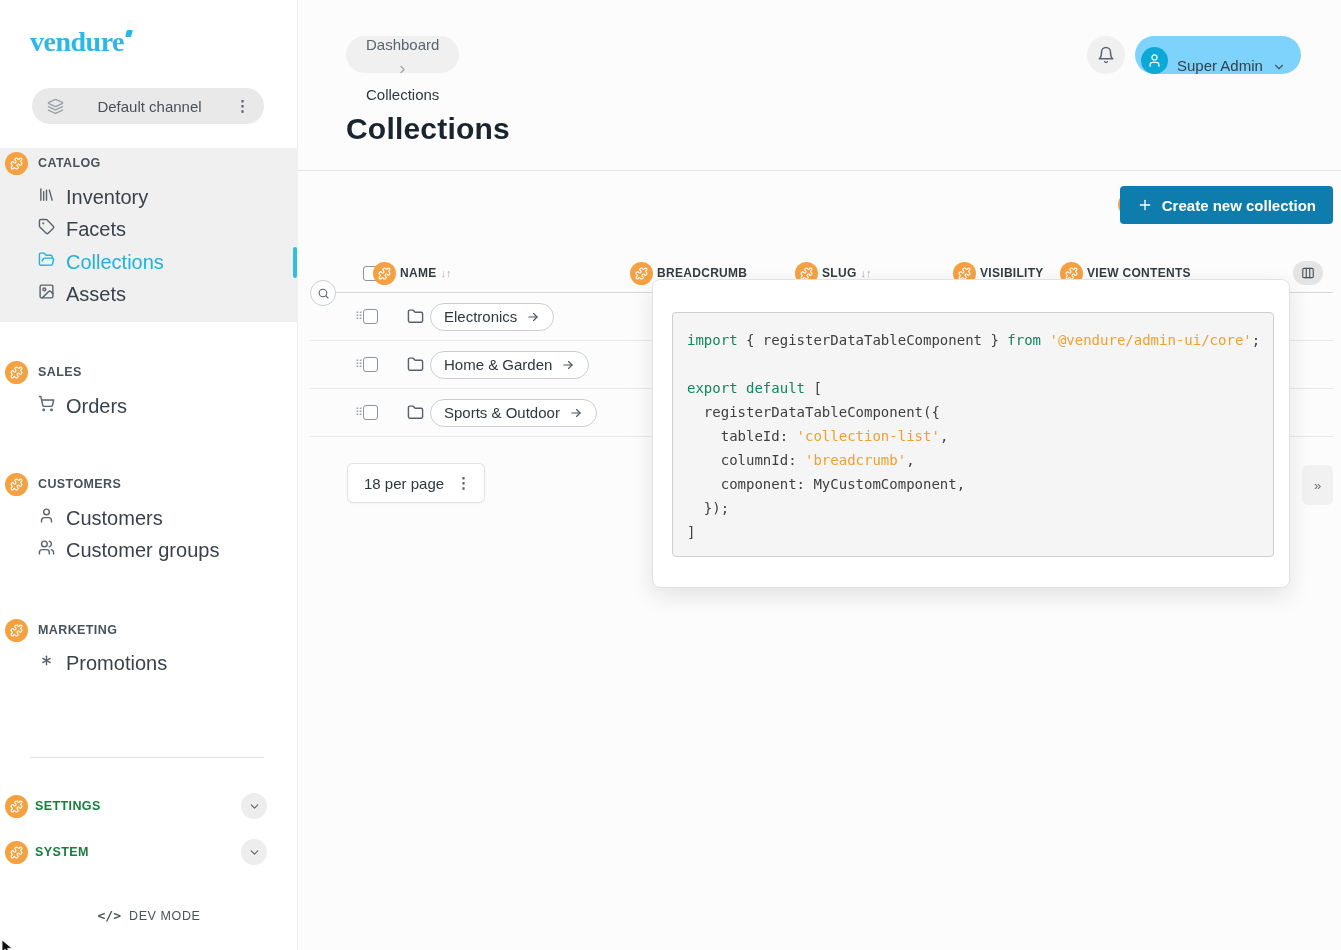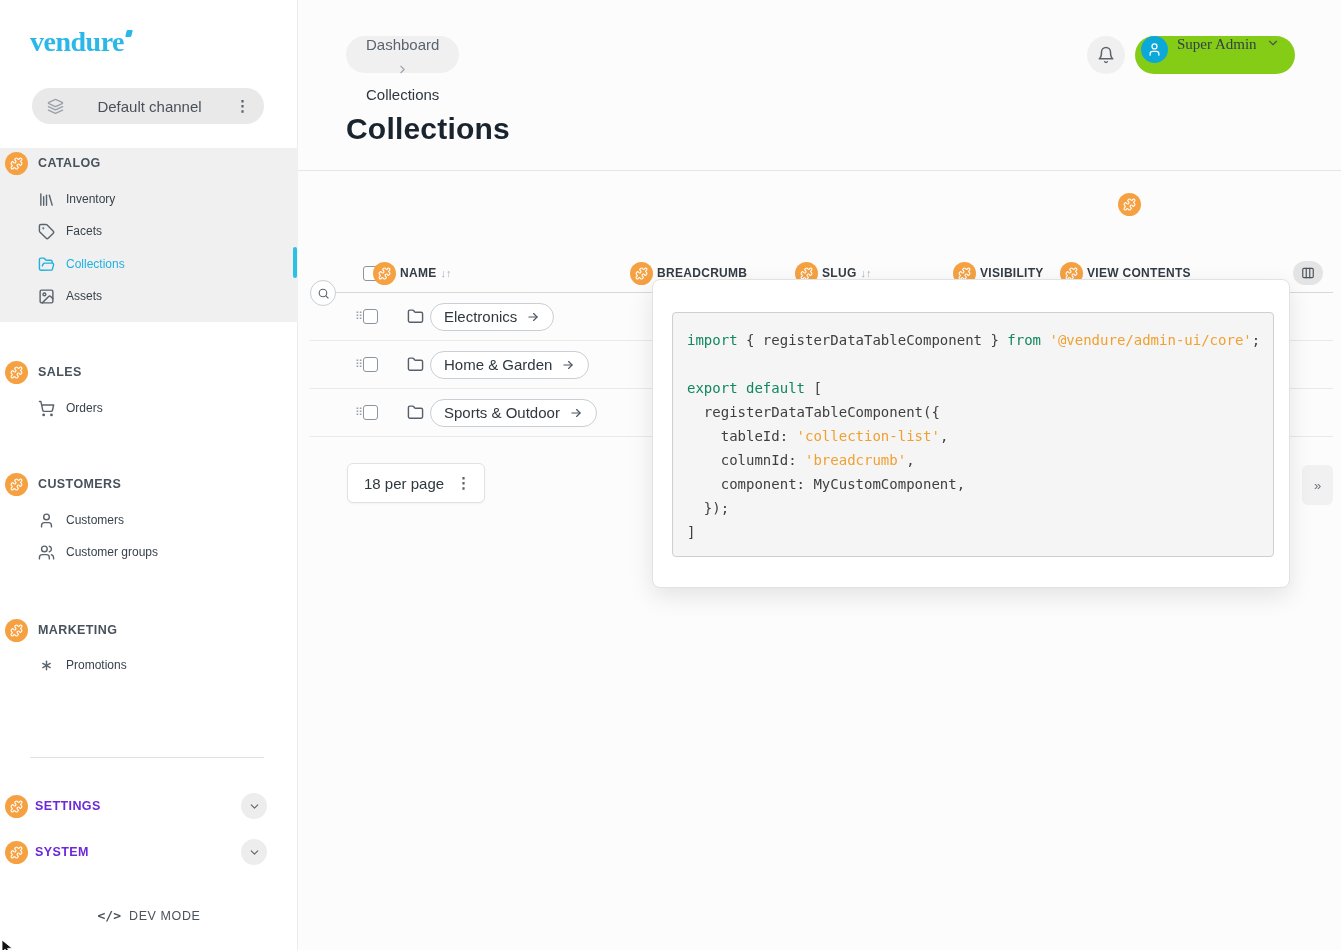--- a/index.html
+++ b/index.html
@@ -13,40 +13,40 @@
   .logo::after { content:""; display:inline-block; width:6px; height:7px; background:#2bb8e8; margin-left:2px; vertical-align:14px; transform:skewX(-14deg); border-radius:1px; }
   .channel-pill { position:absolute; left:32px; top:88px; width:232px; height:36px; background:#e9e9e9; border-radius:18px; display:flex; align-items:center; cursor:pointer; }
   .channel-pill .lyr { margin-left:15px; color:#9aa2a9; }
   .channel-pill .lbl { flex:1; text-align:center; font-size:15px; color:#4a5058; }
   .channel-pill .kebab { margin-right:14px; color:#5a626a; font-size:15px; font-weight:700; }
   .catalog-bg { position:absolute; left:0; top:148px; width:298px; height:174px; background:#f0f0f0; }
   .active-bar { position:absolute; left:293px; top:247px; width:4px; height:31px; background:#2bc0e4; border-radius:2px; }
   .sec-header { position:absolute; left:5px; height:26px; display:flex; align-items:center; gap:10px; }
   .sec-header .sec-lbl { font-size:12.5px; font-weight:700; color:#47525c; letter-spacing:.4px; }
   .badge { width:23px; height:23px; border-radius:50%; background:#f5a142; display:flex; align-items:center; justify-content:center; color:#fff; flex:0 0 auto; cursor:pointer; }
-  .nav-item { position:absolute; left:38px; height:26px; display:flex; align-items:center; gap:11px; font-size:12px; color:#39424b; cursor:pointer; }
+  .nav-item { position:absolute; left:38px; height:26px; display:flex; align-items:flex-start; gap:11px; font-size:20px; color:#39424b; cursor:pointer; }
   .nav-item .nico { color:#5a646e; }
   .nav-item.active { color:#1fb1e0; }
   .nav-item.active .nico { color:#1fb1e0; }
   .side-divider { position:absolute; left:30px; top:757px; width:234px; height:1px; background:#e2e2e2; }
   .collapse-row { position:absolute; left:5px; width:262px; height:26px; display:flex; align-items:center; gap:7px; cursor:pointer; }
-  .collapse-row .sec-lbl { font-size:12.5px; font-weight:700; color:#6d28d9; letter-spacing:.4px; flex:1; }
+  .collapse-row .sec-lbl { font-size:12.5px; font-weight:700; color:#15803d; letter-spacing:.4px; flex:1; }
   .chev-pill { width:26px; height:26px; border-radius:50%; background:#ededed; display:flex; align-items:center; justify-content:center; color:#5a626a; cursor:pointer; }
   .devmode { position:absolute; left:0; top:908px; width:298px; display:flex; align-items:center; justify-content:center; gap:8px; color:#4a525a; cursor:pointer; }
   .devmode .code-glyph { font-family:"DejaVu Sans Mono", monospace; font-size:13px; font-weight:700; }
   .devmode .dm-lbl { font-size:12.5px; font-weight:400; letter-spacing:.6px; }
 
   
   .main { position:absolute; left:298px; top:0; width:1043px; height:950px; background:#fcfcfc; }
   .breadcrumb { position:absolute; left:48px; top:36px; height:37px; border-radius:19px; background:#f0f0f0; display:inline-flex; align-items:center; gap:10px; padding:0 20px; font-size:15px;flex-direction:column; }
   .breadcrumb .c1 { color:#5a646e; cursor:pointer; }
   .breadcrumb .sep { color:#9aa2a9; }
   .breadcrumb .c2 { color:#2f3840; font-weight:500; cursor:pointer; }
   .bell-btn { position:absolute; left:789px; top:36px; width:38px; height:38px; border-radius:50%; background:#f0f0f0; display:flex; align-items:center; justify-content:center; color:#5a646e; cursor:pointer; }
-  .user-pill { position:absolute; left:837px; top:36px; height:38px; border-radius:19px; background:#84cc16; display:flex; align-items:flex-start; gap:9px; padding:0 15px 0 6px; cursor:pointer;font-family:Liberation Serif, serif; }
+  .user-pill { position:absolute; left:837px; top:36px; height:38px; border-radius:19px; background:#7dd3fc; display:flex; align-items:flex-end; gap:9px; padding:0 15px 0 6px; cursor:pointer; }
   .avatar { width:27px; height:27px; border-radius:50%; background:#0ca9d8; display:flex; align-items:center; justify-content:center; color:#fff; }
   .user-pill .uname { font-size:15px; font-weight:500; color:#33404a; }
   .user-pill .uchev { color:#4a525a; }
   .page-title { position:absolute; left:48px; top:112px; font-size:30px; font-weight:700; color:#19242e; letter-spacing:.2px; }
   .title-divider { position:absolute; left:0; top:170px; width:1043px; height:1px; background:#e6e6e6; }
   .create-btn { position:absolute; right:8px; top:186px; height:38px; padding:0 17px; background:#0f7cae; border:none; border-radius:4px; color:#fff; font-size:15px; font-weight:600; font-family:inherit; display:flex; align-items:center; gap:9px; cursor:pointer; }
   .btn-badge { position:absolute; right:200px; top:193px; }
 
   
   .table { position:absolute; left:12px; top:253px; width:1023px; }
@@ -347,20 +347,28 @@
   </div>
 
   <h1 class="page-title">Collections</h1>
   <div class="title-divider"></div>
 
   <span class="badge btn-badge">
       <svg class="ic" width="13" height="13" stroke-width="2.2">
         <use href="#sym-puzzle"></use>
       </svg>
     </span>
+  <button class="create-btn">
+    <span>
+        <svg class="ic" width="16" height="16" stroke-width="2">
+          <use href="#sym-plus"></use>
+        </svg>
+      </span>
+    <span>Create new collection</span>
+  </button>
 
   <div class="table">
     <div class="search-btn">
       <span>
           <svg class="ic" width="13" height="13" stroke-width="2">
             <use href="#sym-search"></use>
           </svg>
         </span>
     </div>
 

